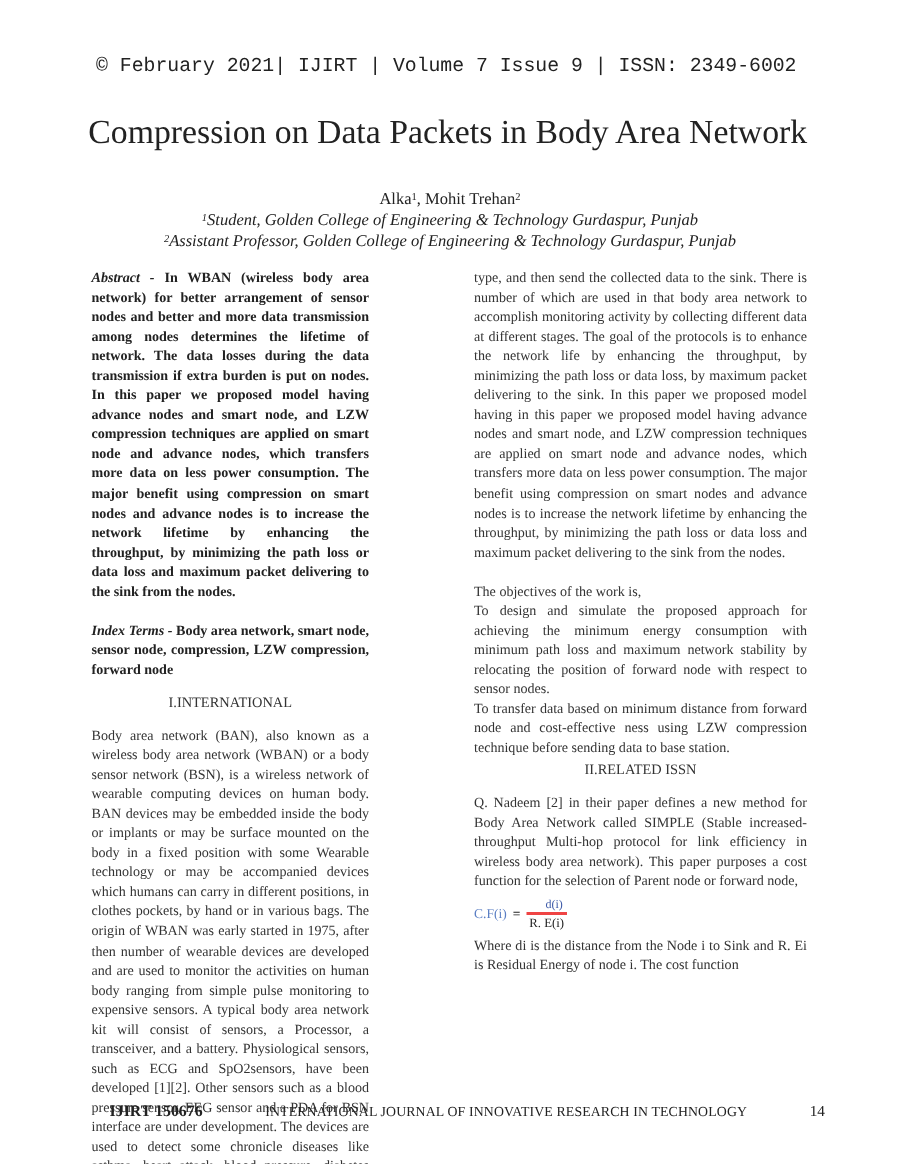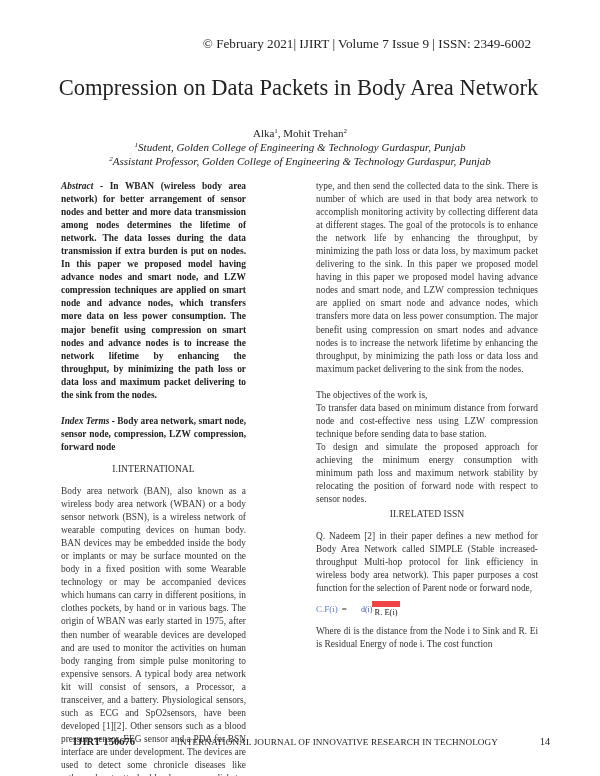--- a/index.html
+++ b/index.html
@@ -1,36 +1,36 @@
 <!DOCTYPE html>
 <html><head>
 <meta charset="utf-8">
 <style>
   html, body { margin:0; padding:0; background:#fff; }
   body { width:600px; height:776px; position:relative; overflow:hidden; font-family:"Liberation Serif", serif; color:#222; }
-  .header { position:absolute; top:36px; left:0; width:531px; text-align:right; font-family:Liberation Serif, serif; font-size:13.2px; color:#222; }
+  .header { position:absolute; top:36px; left:0; width:531px; text-align:right; font-family:Liberation Mono, monospace; font-size:13.2px; color:#222; }
   .title { position:absolute; top:75px; left:0; width:597px; text-align:center; font-size:22.5px; color:#222; }
   .authors { position:absolute; top:126px; left:0; width:600px; text-align:center; font-size:11px; line-height:14px; }
   .authors .aff { font-style:italic; }
   .authors sup { font-size:7px; vertical-align:top; position:relative; top:-2px; }
   .col { position:absolute; font-size:9.4px; line-height:13.05px; text-align:justify; color:#333; }
   .col.left { left:61px; top:180px; width:185px; }
   .col.right { left:316px; top:180px; width:222px; }
   .col p { margin:0; }
   .abstract { font-weight:bold; color:#222; }
   .abstract .lead, .index .lead { font-style:italic; }
   .index { font-weight:bold; color:#222; margin-top:13px !important; }
   .section-head { text-align:center; font-size:9.6px; margin:8px 0 10px 0 !important; }
   .gap { height:13px; }
   .formula { display:flex; align-items:center; height:28px; margin:0 0 2px 0; font-size:9px; }
   .formula .lhs { color:#5b7fc4; }
   .formula .eq { margin:0 4px; font-weight:bold; color:#222; }
-  .formula .frac { display:flex; align-items:center; line-height:11px; }
+  .formula .frac { display:flex; flex-direction:column; align-items:center; line-height:11px; }
   .formula .num { color:#3d5aa8; font-size:8px; padding-left:10px; }
-  .formula .den { border-top:6px solid #ef4444; color:#222; font-size:8.5px; padding:0 2px; }
+  .formula .den { border-top:2px solid #ef4444; color:#222; font-size:8.5px; padding:0 2px; }
   .footer { position:absolute; top:736px; left:73px; width:477px; display:flex; justify-content:space-between; align-items:baseline; }
   .footer .fid { font-weight:bold; font-size:10.6px; color:#222; }
   .footer .jname { font-size:9.2px; letter-spacing:0.1px; color:#222; }
   .footer .pnum { font-size:10.2px; color:#222; }
 </style>
 </head>
 <body>
 
 <div class="header">© February 2021| IJIRT | Volume 7 Issue 9 | ISSN: 2349-6002</div>
 
@@ -58,22 +58,22 @@
     <span>Body area network, smart node, sensor node, compression, LZW compression, forward node</span>
   </p>
   <p class="section-head">I.INTERNATIONAL</p>
   <p>Body area network (BAN), also known as a wireless body area network (WBAN) or a body sensor network (BSN), is a wireless network of wearable computing devices on human body. BAN devices may be embedded inside the body or implants or may be surface mounted on the body in a fixed position with some Wearable technology or may be accompanied devices which humans can carry in different positions, in clothes pockets, by hand or in various bags. The origin of WBAN was early started in 1975, after then number of wearable devices are developed and are used to monitor the activities on human body ranging from simple pulse monitoring to expensive sensors. A typical body area network kit will consist of sensors, a Processor, a transceiver, and a battery. Physiological sensors, such as ECG and SpO2sensors, have been developed [1][2]. Other sensors such as a blood pressure sensor, EEG sensor and a PDA for BSN interface are under development. The devices are used to detect some chronicle diseases like asthma, heart attack, blood pressure, diabetes etc. The function of these sensors is to monitor the human body activities by collecting particular data depending upon the node</p>
 </div>
 
 <div class="col right">
   <p>type, and then send the collected data to the sink. There is number of which are used in that body area network to accomplish monitoring activity by collecting different data at different stages. The goal of the protocols is to enhance the network life by enhancing the throughput, by minimizing the path loss or data loss, by maximum packet delivering to the sink. In this paper we proposed model having in this paper we proposed model having advance nodes and smart node, and LZW compression techniques are applied on smart node and advance nodes, which transfers more data on less power consumption.  The major benefit using compression on smart nodes and advance nodes is to increase the network lifetime by enhancing the throughput, by minimizing the path loss or data loss and maximum packet delivering to the sink from the nodes.</p>
   <div class="gap"></div>
   <p>The objectives of the work is,</p>
+  <p>To design and simulate the proposed approach for achieving the minimum energy consumption with minimum path loss and maximum network stability by relocating the position of forward node with respect to sensor nodes.</p>
   <p>To transfer data based on minimum distance from forward node and cost-effective ness using LZW compression technique before sending data to base station.</p>
-  <p>To design and simulate the proposed approach for achieving the minimum energy consumption with minimum path loss and maximum network stability by relocating the position of forward node with respect to sensor nodes.</p>
   <p class="section-head" style="margin:1px 0 10px 0 !important;">II.RELATED ISSN</p>
   <p>Q. Nadeem [2] in their paper defines a new method for Body Area Network called SIMPLE (Stable increased-throughput Multi-hop protocol for link efficiency in wireless body area network). This paper purposes a cost function for the selection of Parent node or forward node,</p>
   <div class="formula">
     <span class="lhs">C.F(i)</span>
     <span class="eq">=</span>
     <span class="frac">
       <span class="num">d(i)</span>
       <span class="den">R. E(i)</span>
     </span>
   </div>

